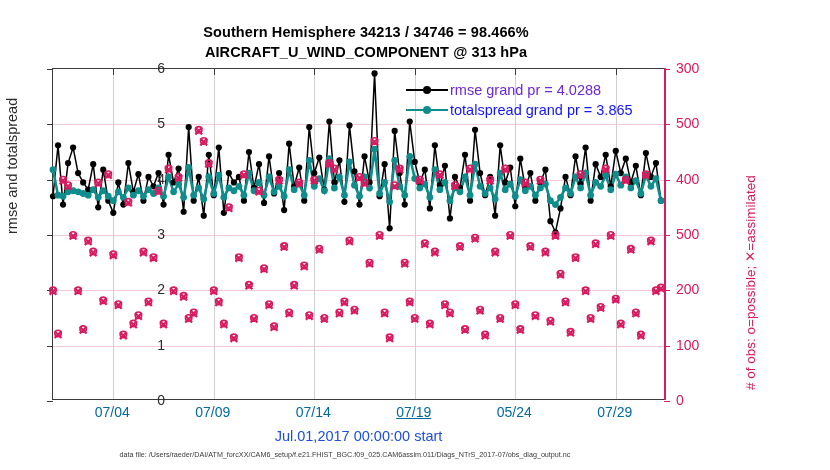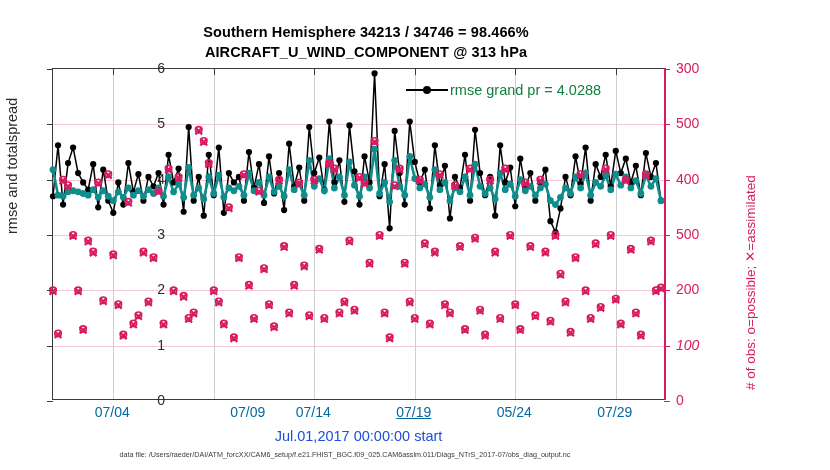--- a/index.html
+++ b/index.html
@@ -612,41 +612,47 @@
       <div class="ytL" style="top: 400px;">0</div>
       <div class="ytL" style="top: 344.667px;">1</div>
       <div class="ytL" style="top: 289.333px;">2</div>
       <div class="ytL" style="top: 234px;">3</div>
       <div class="ytL" style="top: 178.667px;">4</div>
       <div class="ytL" style="top: 123.333px;">5</div>
       <div class="ytL" style="top: 68px;">6</div>
     </div>
   <div id="ylabels-right">
       <div class="ytR" style="top: 400px;">0</div>
-      <div class="ytR" style="top: 344.667px; font-style: italic;">100</div>
+      <div class="ytR" style="top: 344.667px;">100</div>
       <div class="ytR" style="top: 289.333px;">200</div>
       <div class="ytR" style="top: 234px;">500</div>
       <div class="ytR" style="top: 178.667px;">400</div>
       <div class="ytR" style="top: 123.333px;">500</div>
       <div class="ytR" style="top: 68px;">300</div>
     </div>
   <div id="xlabels">
       <div class="xt" style="left: 112.295px;">07/04</div>
-      <div class="xt" style="left: 212.787px; margin-left: 35px;">07/09</div>
+      <div class="xt" style="left: 212.787px;">07/09</div>
       <div class="xt" style="left: 313.279px;">07/14</div>
       <div class="xt" style="left: 413.77px; text-decoration: underline;">07/19</div>
       <div class="xt" style="left: 514.262px;">05/24</div>
       <div class="xt" style="left: 614.754px;">07/29</div>
     </div>
 
   <div id="xlab">Jul.01,2017 00:00:00 start</div>
 
   <div id="legend">
     <div class="lgrow">
       <span class="lgline" style="background: rgb(0, 0, 0);">
           <i style="background: rgb(0, 0, 0);"></i>
         </span>
-      <span class="lgtxt" style="color: #15803d;">rmse grand pr = 4.0288</span>
+      <span class="lgtxt" style="color: #6d28d9;">rmse grand pr = 4.0288</span>
+    </div>
+    <div class="lgrow">
+      <span class="lgline" style="background: rgb(15, 140, 140);">
+          <i style="background: rgb(15, 140, 140);"></i>
+        </span>
+      <span class="lgtxt" style="color: rgb(20, 20, 255);">totalspread grand pr = 3.865</span>
     </div>
   </div>
 
   <div id="footer">data file: /Users/raeder/DAI/ATM_forcXX/CAM6_setup/f.e21.FHIST_BGC.f09_025.CAM6assim.011/Diags_NTrS_2017-07/obs_diag_output.nc</div>
 </div>
 
 </body></html>

